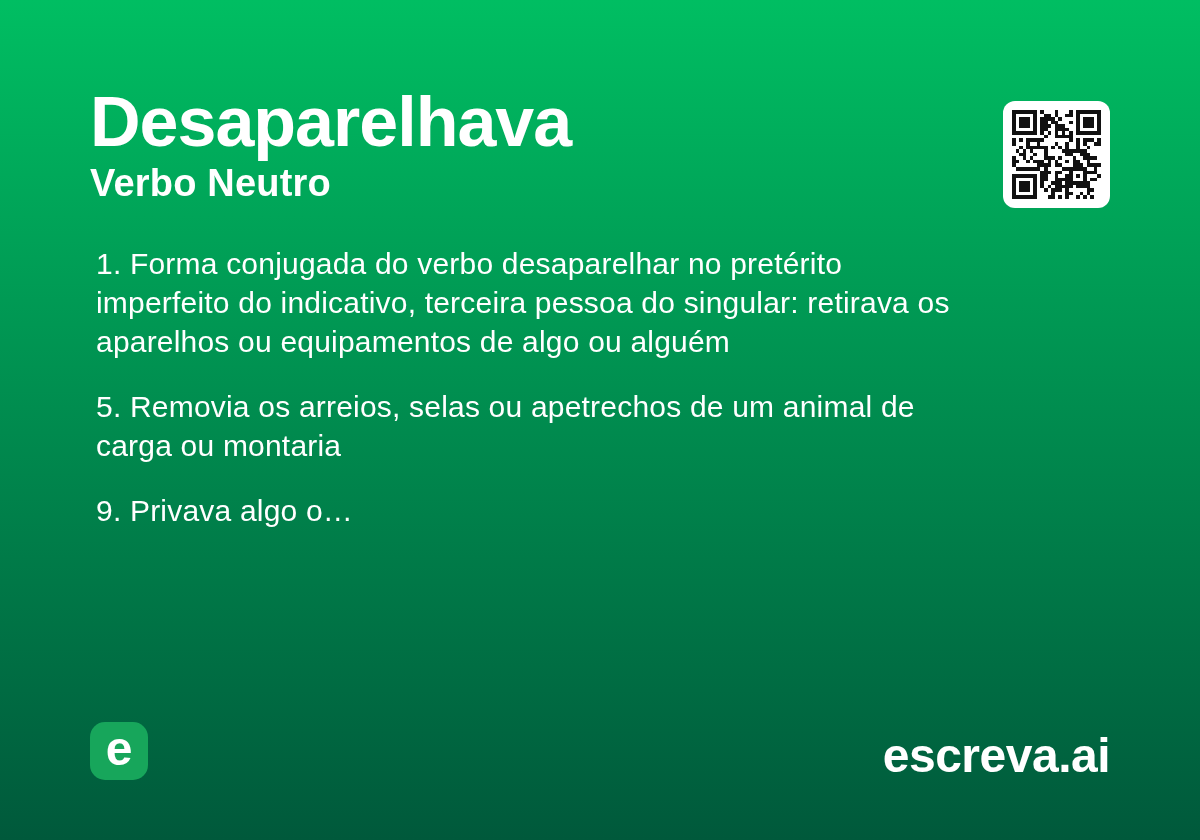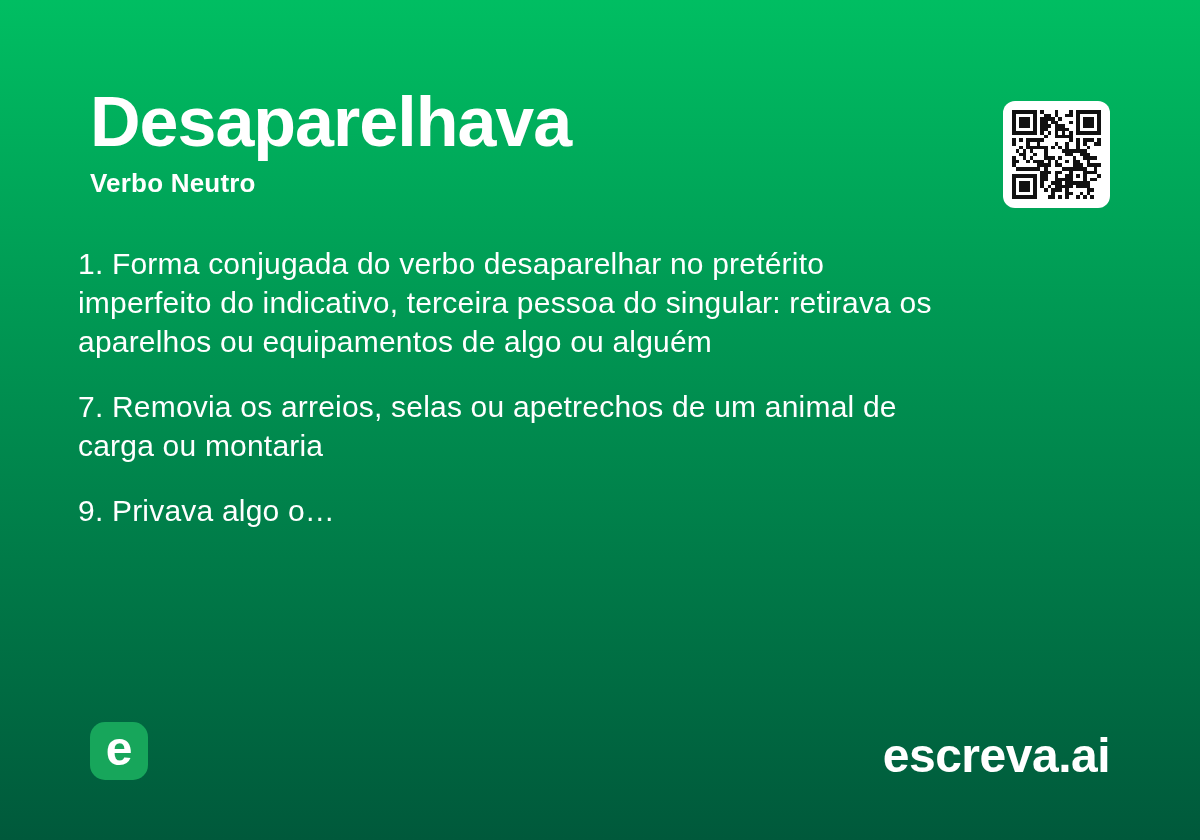--- a/index.html
+++ b/index.html
@@ -17,31 +17,31 @@
     position:relative;
   }
   .card{position:absolute;inset:0;}
   .title{
     position:absolute;left:90px;top:87px;
     font-size:70px;font-weight:800;line-height:70px;
     letter-spacing:-1px;white-space:nowrap;text-align:center;
   }
   .subtitle{
     position:absolute;left:90px;top:168px;
-    font-size:26px;font-weight:700;line-height:30px;
+    font-size:38px;font-weight:700;line-height:30px;
     letter-spacing:0.2px;
   }
   .qr-box{
     position:absolute;left:1003px;top:101px;
     width:107px;height:107px;background:#ffffff;
     border-radius:12px;padding:9px;
   }
   .qr-box svg{display:block;width:89px;height:89px;}
   .definitions{
-    position:absolute;left:78px;top:244px;width:1010px;
+    position:absolute;left:96px;top:244px;width:1010px;
   }
   .definitions p{
     font-size:30px;line-height:39px;font-weight:400;
     margin:0 0 26px 0;
     white-space:pre-line;
     letter-spacing:0.2px;
   }
   .logo-chip{
     position:absolute;left:90px;top:722px;
     width:58px;height:58px;border-radius:15px;
@@ -388,21 +388,21 @@
           <rect x="20" y="24" width="1" height="1" fill="#111111"></rect>
           <rect x="22" y="24" width="1" height="1" fill="#111111"></rect>
         </svg>
       </div>
   </div>
 
   <main class="definitions">
     <p>1. Forma conjugada do verbo desaparelhar no pretérito
 imperfeito do indicativo, terceira pessoa do singular: retirava os
 aparelhos ou equipamentos de algo ou alguém</p>
-    <p>7. Removia os arreios, selas ou apetrechos de um animal de
+    <p>5. Removia os arreios, selas ou apetrechos de um animal de
 carga ou montaria</p>
     <p>9. Privava algo o…</p>
   </main>
 
   <div class="logo-chip">
     <span>e</span>
   </div>
 
   <div class="brand">escreva.ai</div>
 

